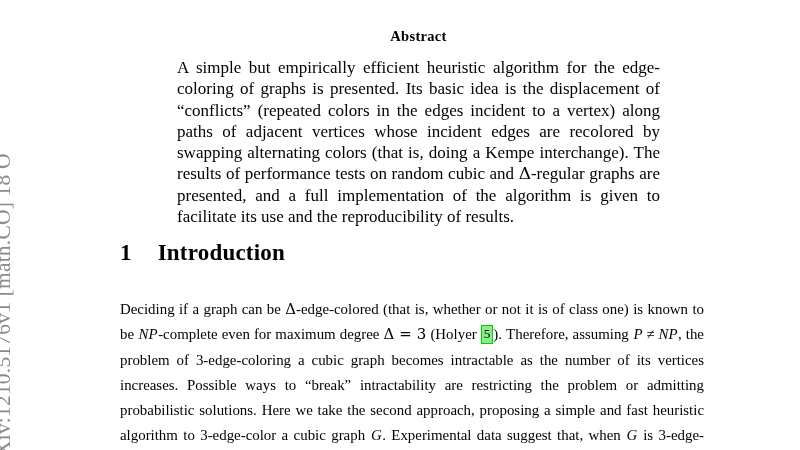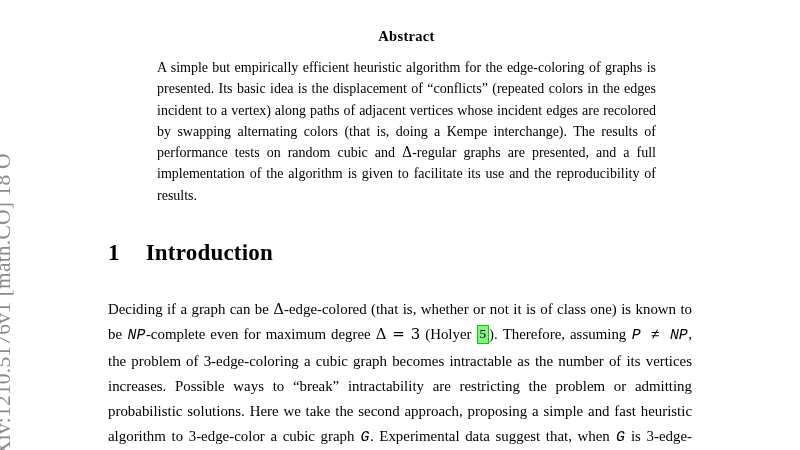--- a/index.html
+++ b/index.html
@@ -35,45 +35,45 @@
     font-family: "Liberation Serif", "DejaVu Serif", serif;
     font-size: 21.5px;
     letter-spacing: 0.2px;
     color: #8a8a8a;
     margin-left: -10px;
   }
 
   
   .page {
     position: absolute;
-    left: 0;
+    left: 12px;
     top: 0;
     width: 772px;
     height: 450px;
   }
 
   .abstract-block {
     position: absolute;
     left: 153px;
     top: 28px;
     width: 507px;
   }
   .abstract-heading {
     font-weight: bold;
     font-size: 14.5px;
     text-align: center;
     margin: 0 0 12px 0;
     letter-spacing: 0.3px;
   }
   .abstract-body {
-    font-size: 14px;
+    font-size: 17px;
     line-height: 21.3px;
     text-align: justify;
     text-justify: inter-word;
-    margin: 4px;
+    margin: 12px;
     hyphens: none;
   }
 
   .section-heading {
     position: absolute;
     left: 108px;
     top: 240px;
     font-size: 23px;
     font-weight: bold;
     letter-spacing: 0.2px;
@@ -93,21 +93,21 @@
     line-height: 25.3px;
     text-align: justify;
     text-justify: inter-word;
     margin: 0;
     hyphens: none;
   }
 
   
   .math-it {
     font-style: italic;
-    font-family: Liberation Mono, monospace;
+    font-family: Liberation Serif, serif;
     padding: 0 0.5px;
     margin-top: 32px;
   }
   .math-up {
     font-style: normal;
     font-family: "DejaVu Serif", "Liberation Serif", serif;
   }
 
   
   .cite-link {

